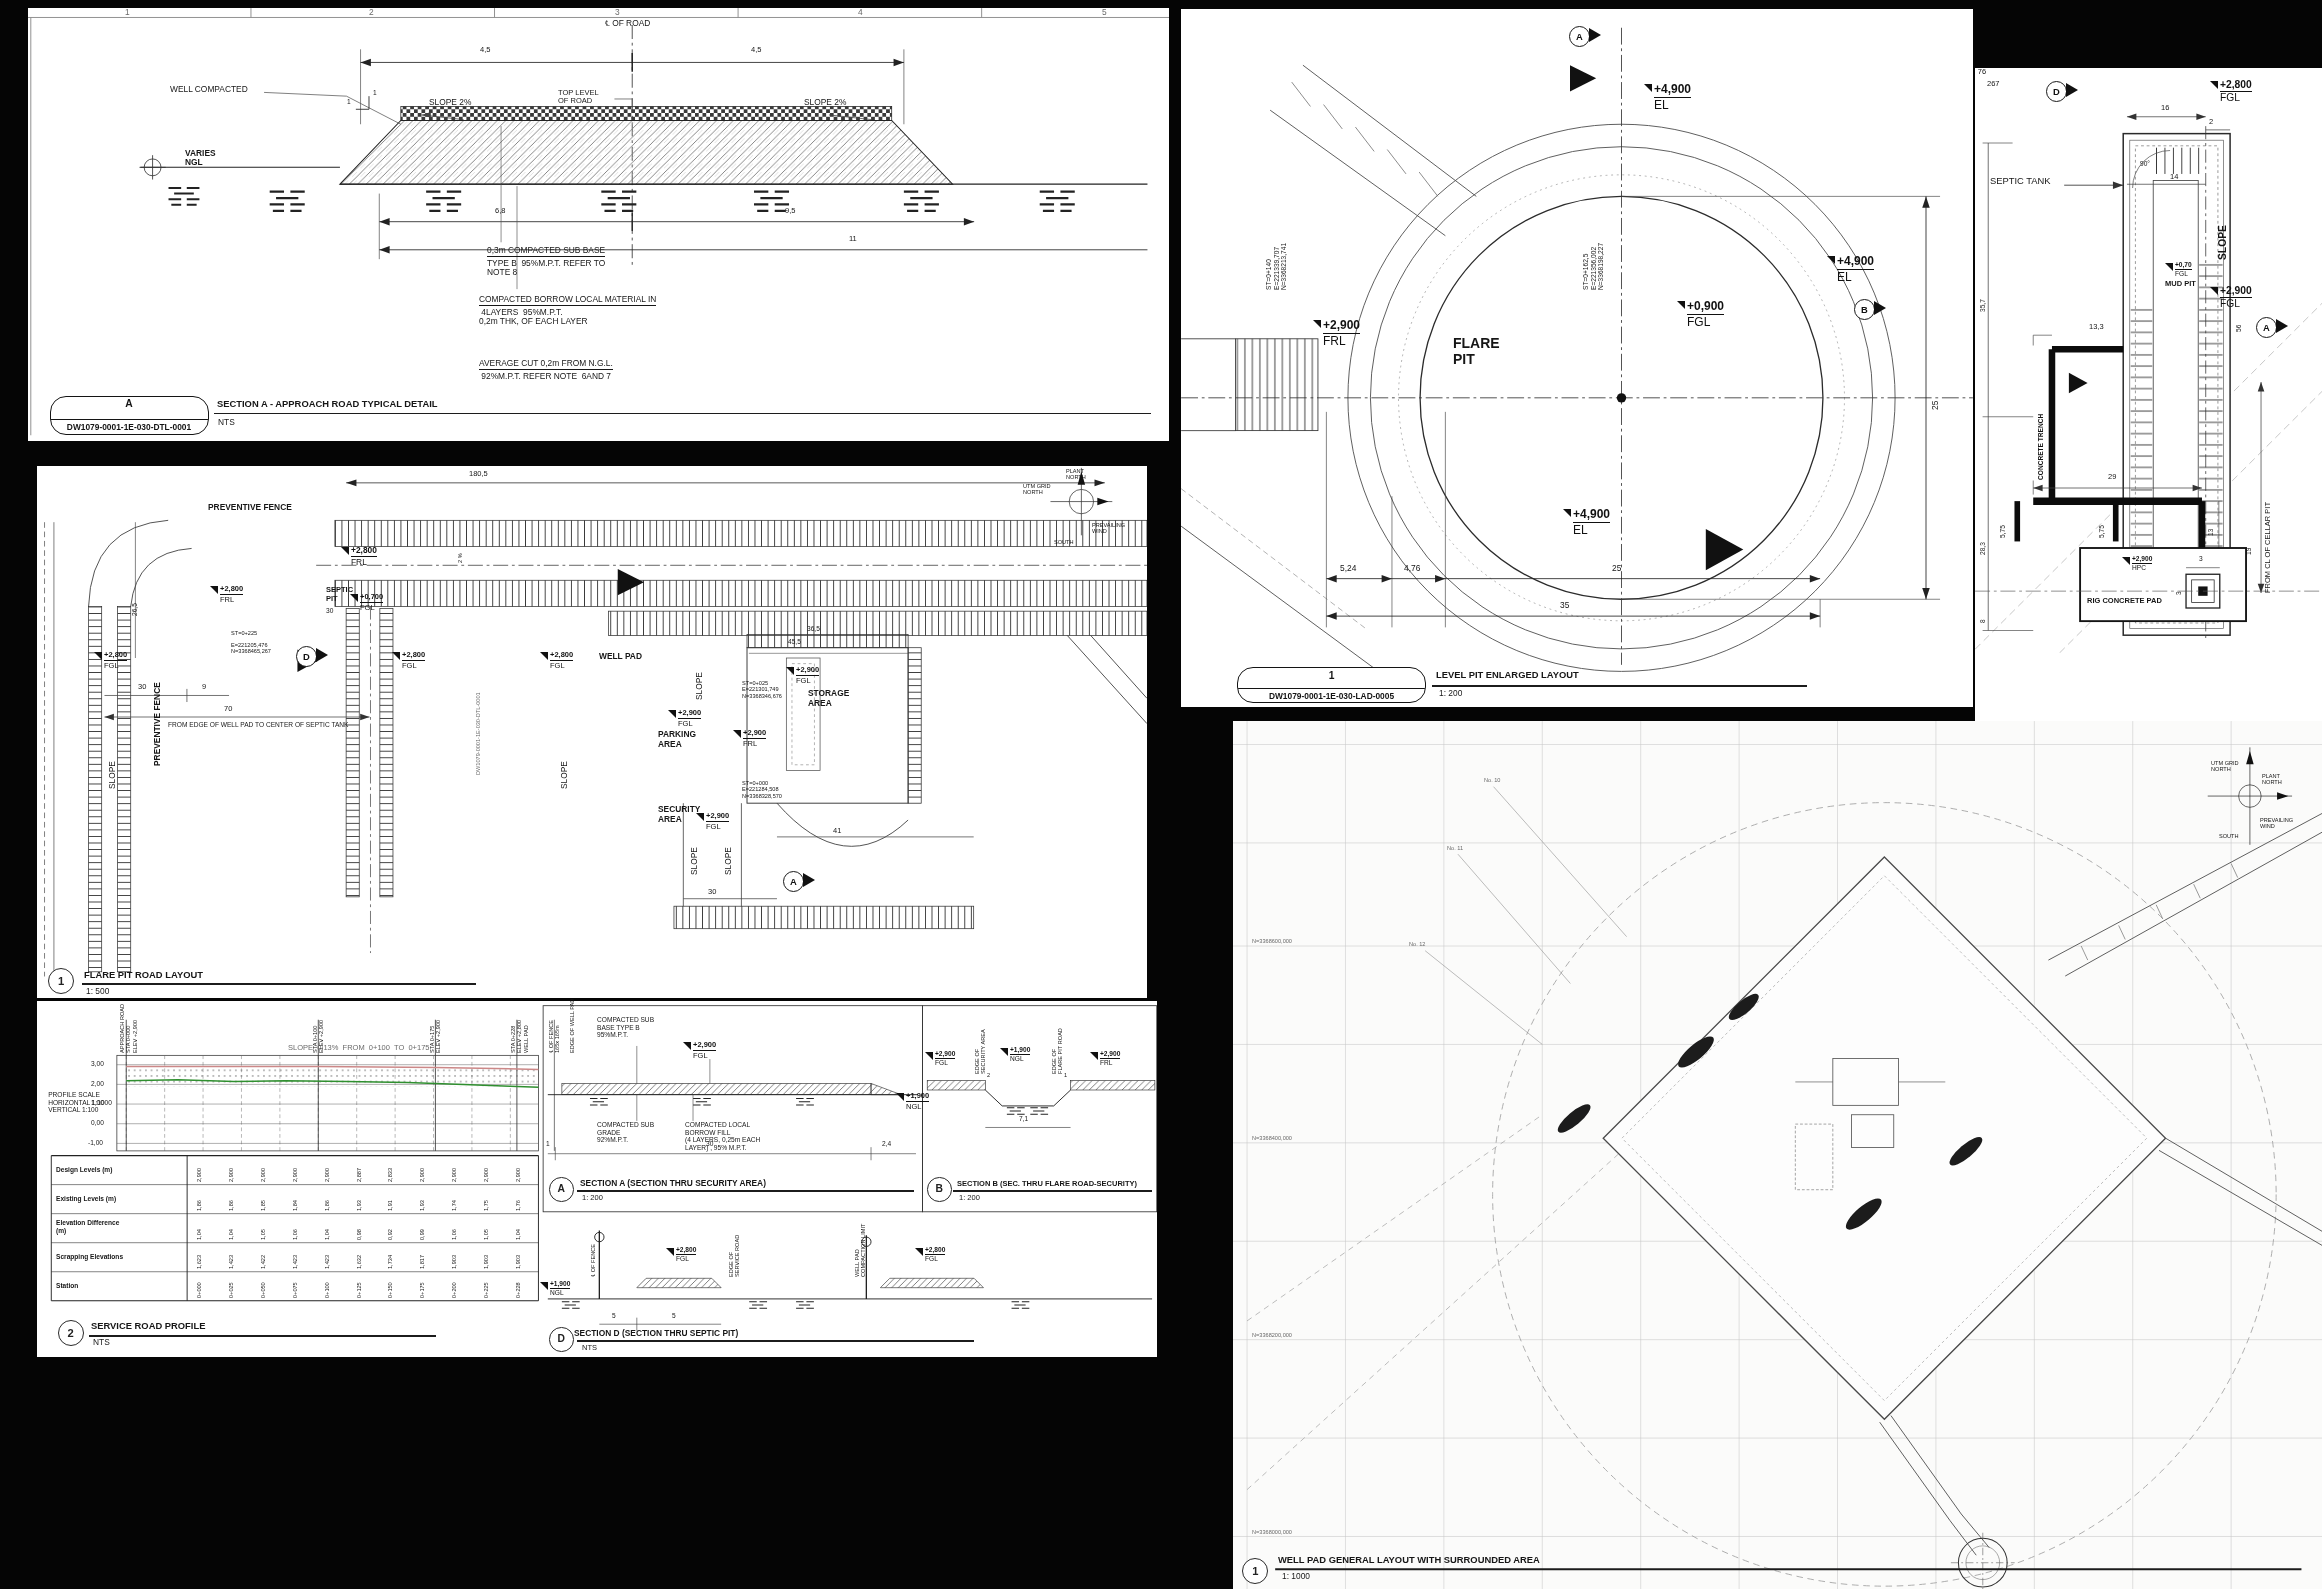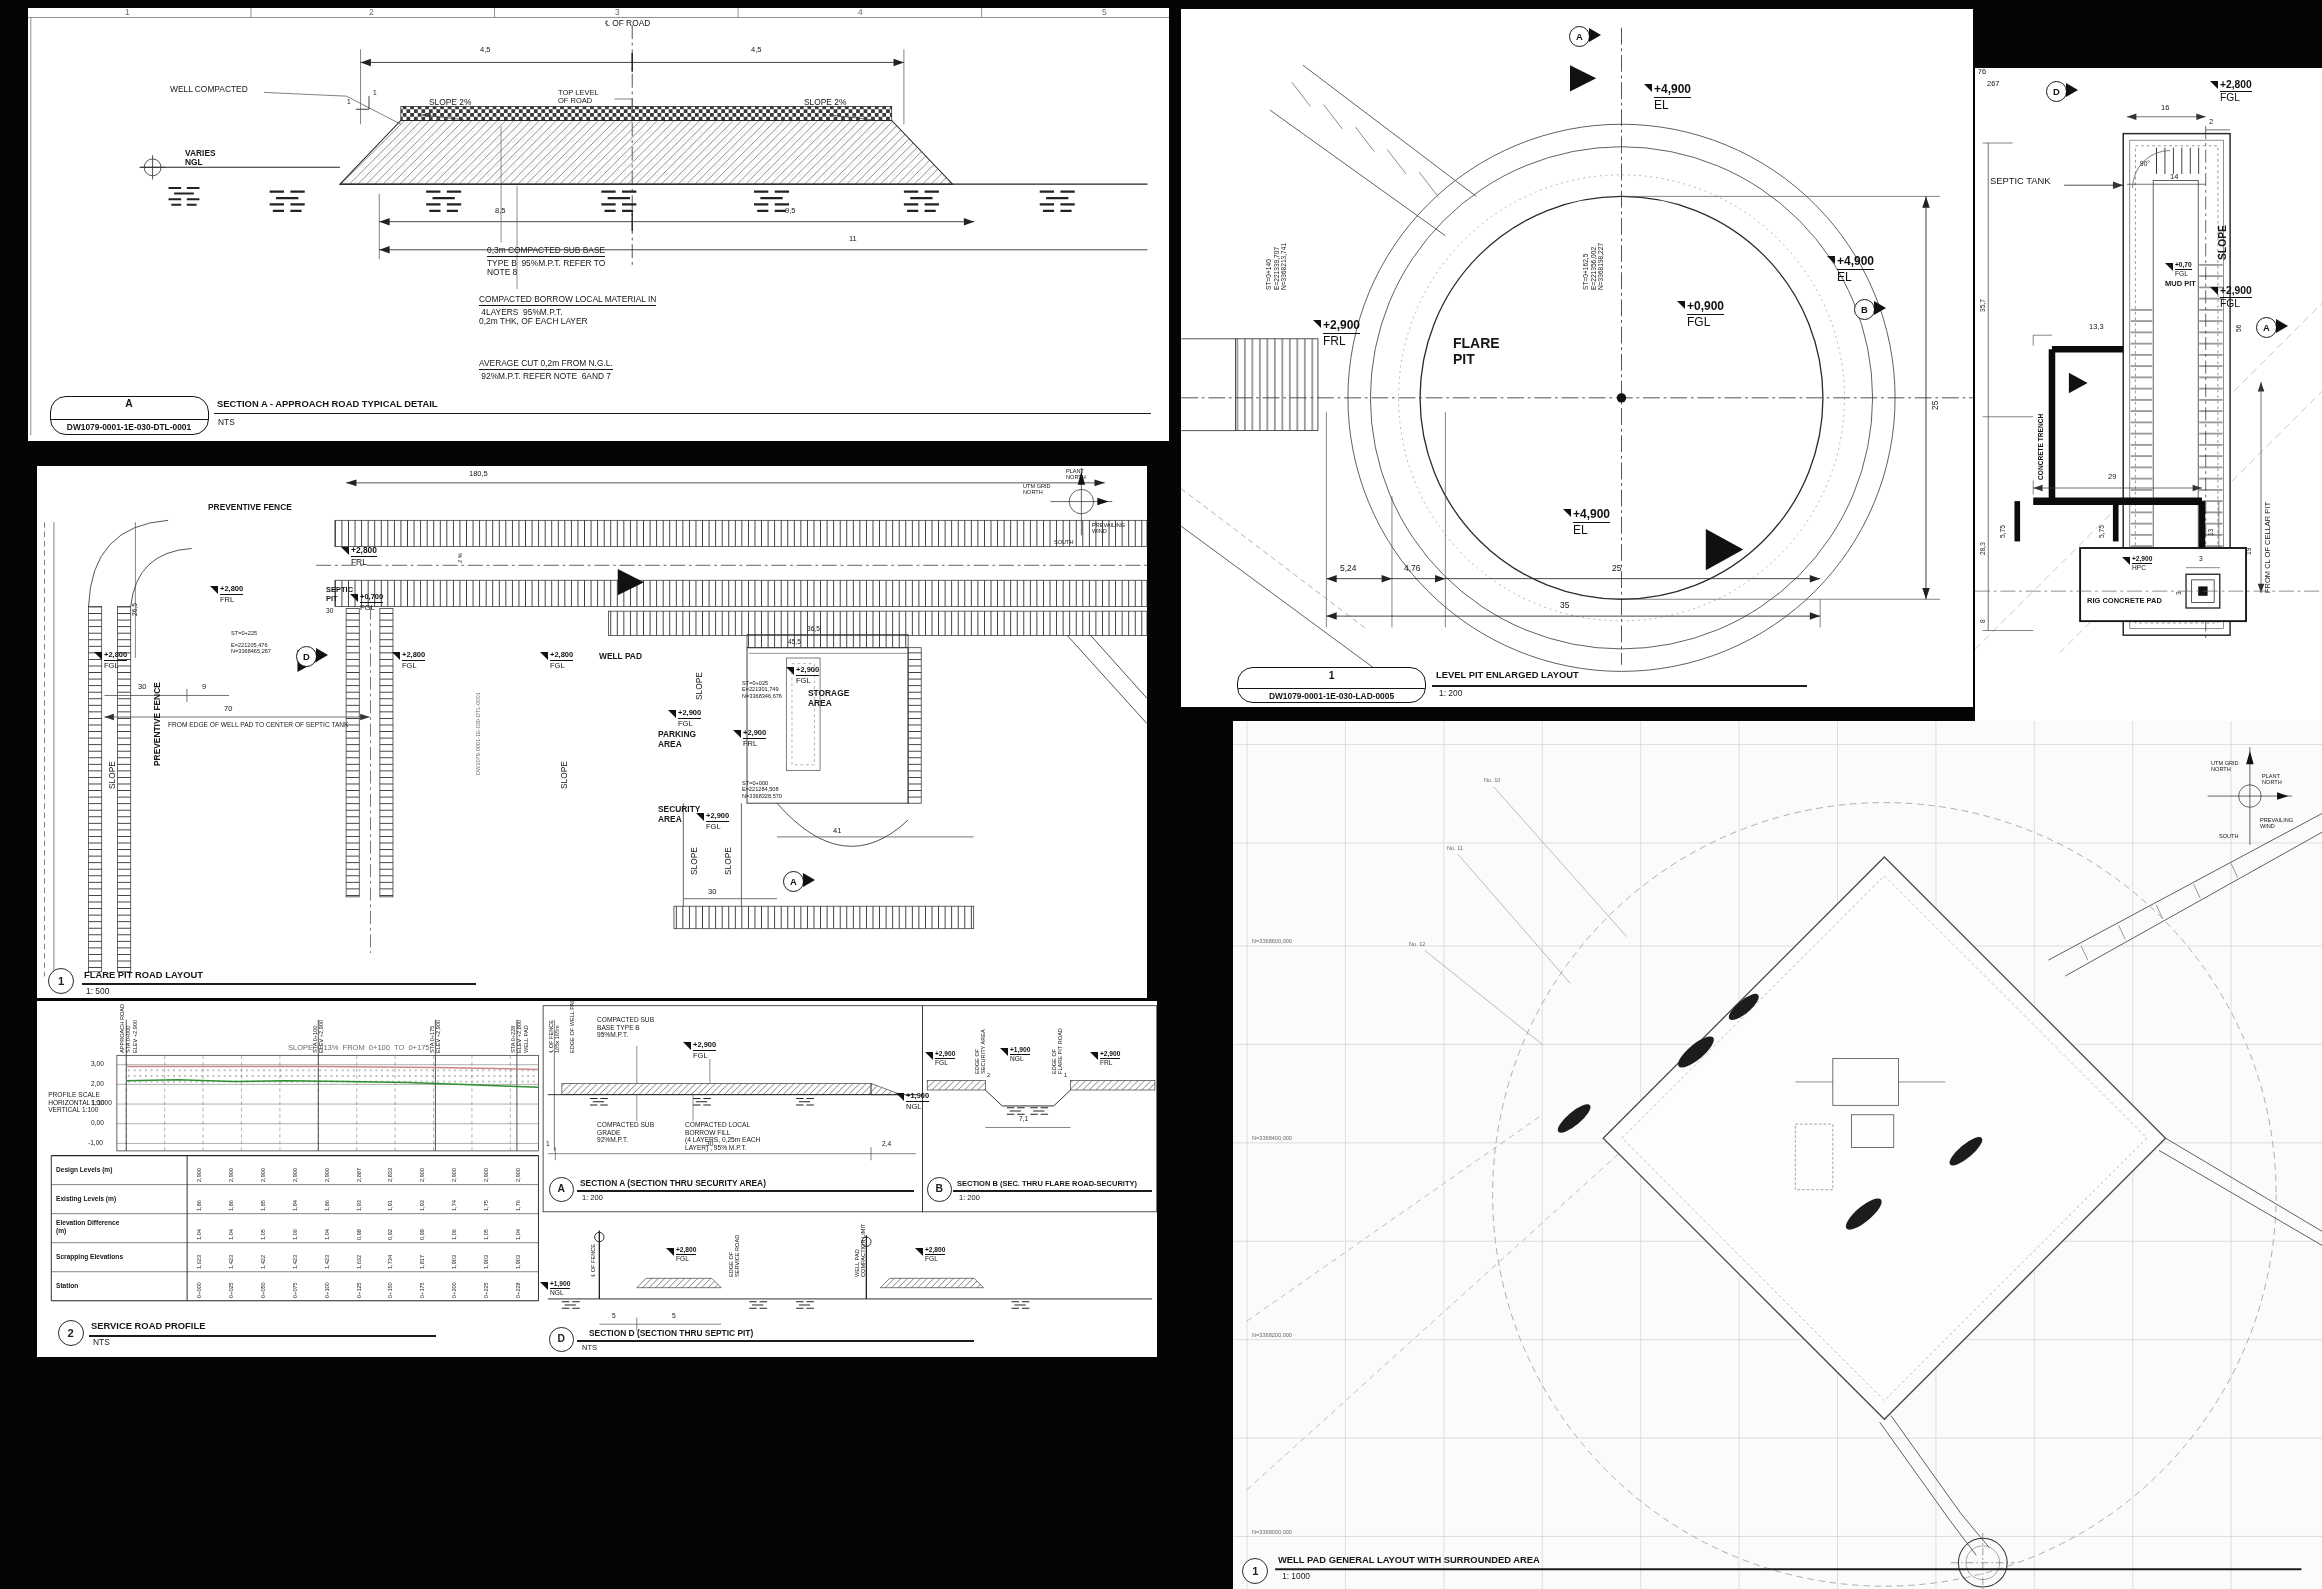--- a/index.html
+++ b/index.html
@@ -103,21 +103,21 @@
   <span class="lbl f8" style="left:723px;top:38px">4,5</span>
   <span class="lbl f9" style="left:142px;top:77px">WELL COMPACTED</span>
   <span class="lbl f9" style="left:401px;top:90px">SLOPE 2%</span>
   <span class="lbl f9" style="left:776px;top:90px">SLOPE 2%</span>
   <span class="lbl f8" style="left:530px;top:81px">TOP LEVEL
 OF ROAD</span>
   <span class="lbl f9 b" style="left:157px;top:141px">VARIES
 NGL</span>
   <span class="lbl f7" style="left:319px;top:90px">1</span>
   <span class="lbl f7" style="left:345px;top:81px">1</span>
-  <span class="lbl f8" style="left:467px;top:199px">8,5</span>
+  <span class="lbl f8" style="left:467px;top:199px">6,8</span>
   <span class="lbl f8" style="left:757px;top:199px">9,5</span>
   <span class="lbl f8" style="left:821px;top:227px">11</span>
   <span class="lbl f9 u" style="left:459px;top:238px">0,3m COMPACTED SUB BASE</span>
   <span class="lbl f9" style="left:459px;top:251px">TYPE B  95%M.P.T. REFER TO
 NOTE 8</span>
   <span class="lbl f9 u" style="left:451px;top:287px">COMPACTED BORROW LOCAL MATERIAL IN</span>
   <span class="lbl f9" style="left:451px;top:300px"> 4LAYERS  95%M.P.T.
 0,2m THK, OF EACH LAYER</span>
   <span class="lbl f9 u" style="left:451px;top:351px">AVERAGE CUT 0,2m FROM N.G.L.</span>
   <span class="lbl f9" style="left:451px;top:364px"> 92%M.P.T. REFER NOTE  6AND 7</span>
@@ -701,21 +701,21 @@
 SERVICE ROAD</span>
   <span class="lbl f6 rot" style="left:817px;top:276px">WELL PAD
 COMPACTION LIMIT</span>
   <div class="flag f7" style="left:888px;top:245px">
     <span class="fv">+2,800</span>
     <span>FGL</span>
   </div>
   <span class="lbl f7" style="left:575px;top:311px">5</span>
   <span class="lbl f7" style="left:635px;top:311px">5</span>
   <div class="cnum" style="left:512px;top:326px;width:22.5px;height:22.5px;line-height:22.5px;font-size:10.3px"><span>D</span></div>
-  <span class="lbl f9 b" style="left:552px;top:328px">SECTION D (SECTION THRU SEPTIC PIT)</span>
+  <span class="lbl f9 b" style="left:537px;top:328px">SECTION D (SECTION THRU SEPTIC PIT)</span>
   <div class="hr" style="left:540px;top:339px;width:397px"></div>
   <span class="lbl f8" style="left:545px;top:343px">NTS</span>
 </div>
 
 <div class="panel" id="p6" style="left:1233px;top:721px;width:1090px;height:869px;background:#fbfbfa">
   <svg width="1090" height="869" viewBox="0 0 1163 927">
     <g stroke="#c8c8c8" stroke-width=".6">
       <line x1="15" y1="0" x2="15" y2="927"></line>
           <line x1="120" y1="0" x2="120" y2="927"></line>
       <line x1="225" y1="0" x2="225" y2="927"></line>

